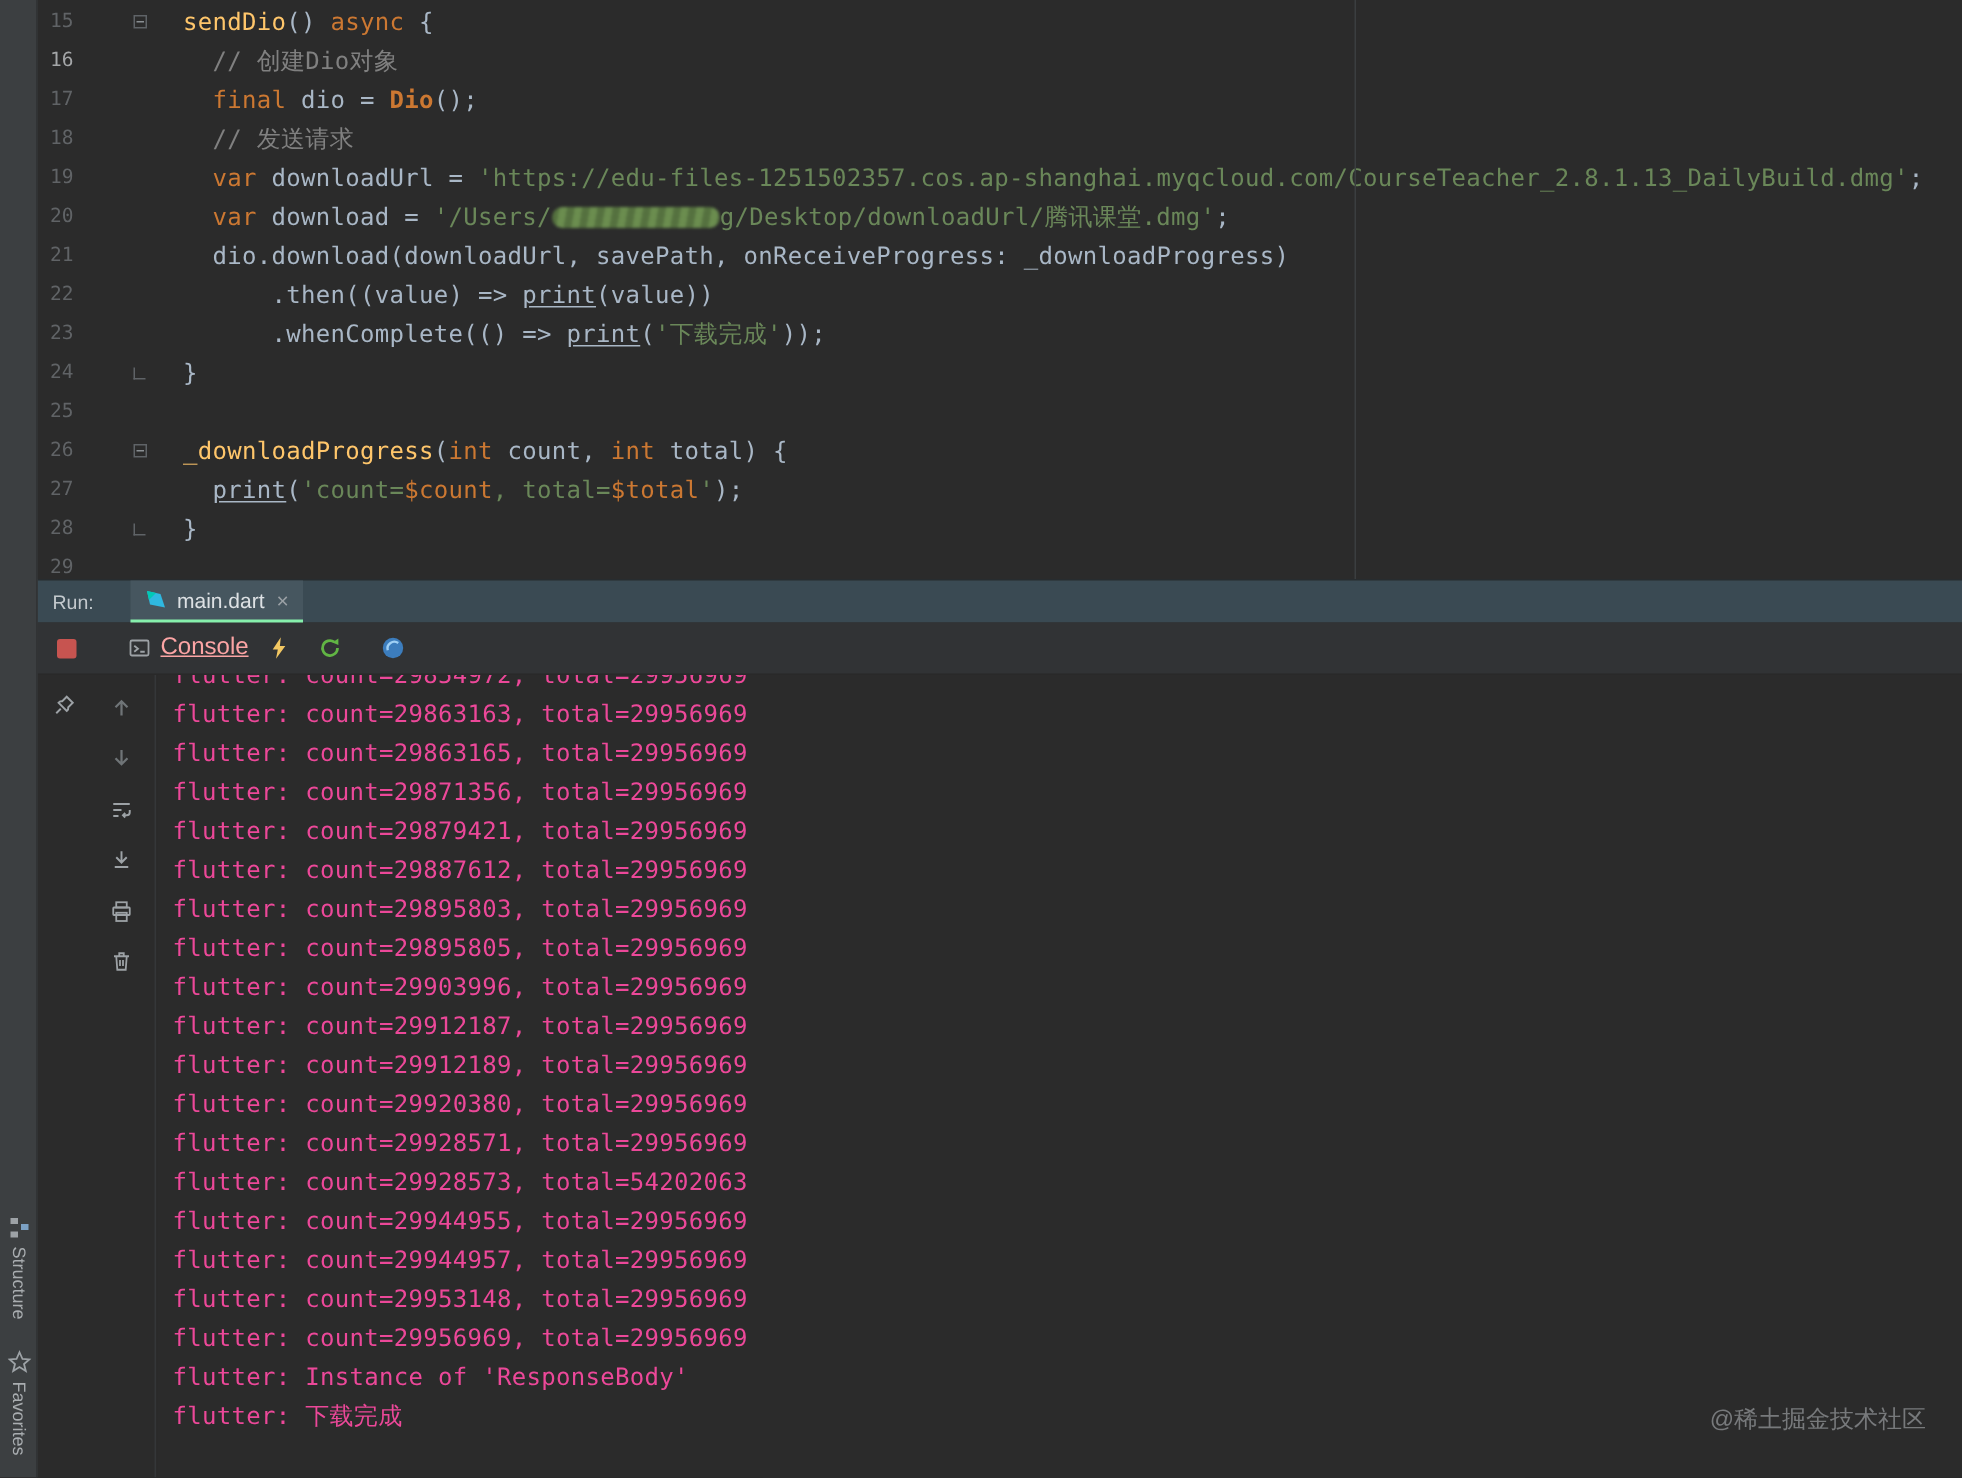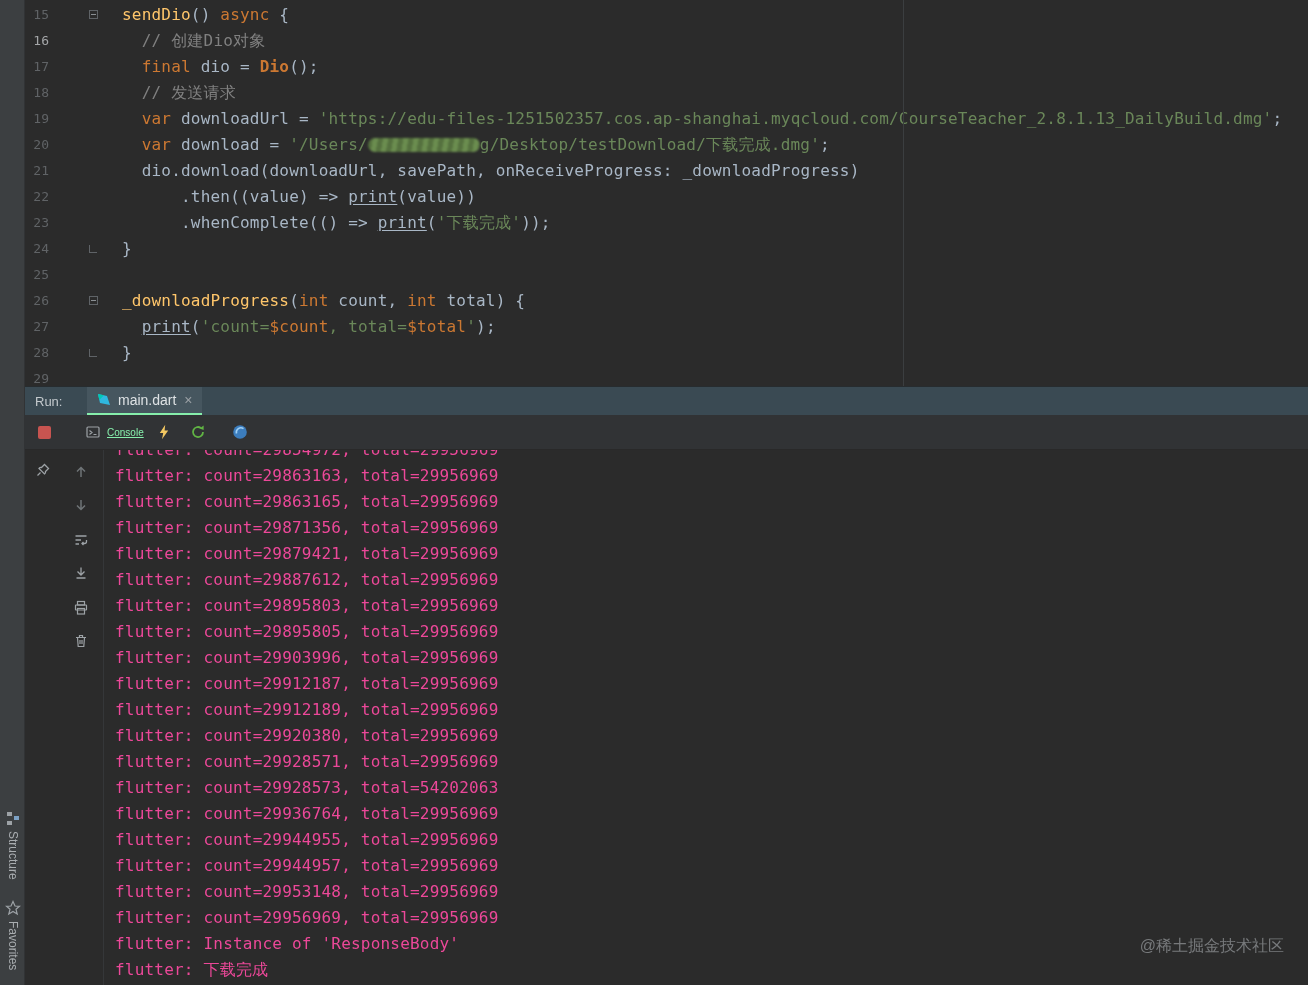--- a/index.html
+++ b/index.html
@@ -81,21 +81,21 @@
   .run-tab-close { font-family: "Liberation Sans", sans-serif; font-size: 14px; color: #9aa0a5; margin-left: 2px; }
 
   
   .run-toolbar {
     position: absolute; left: 25px; top: 415px; width: 1283px; height: 35px;
     background: #313335; border-bottom: 1px solid #292929;
     display: flex; align-items: center;
   }
   .stop-btn { width: 13px; height: 13px; margin-left: 13px; background: #c75450; border-radius: 2px; }
   .console-tab { margin-left: 34px; display: flex; align-items: center; gap: 6px; }
-  .console-tab-label { font-family: "Liberation Sans", sans-serif; font-size: 10px; color: #86efac; text-decoration: underline; }
+  .console-tab-label { font-family: "Liberation Sans", sans-serif; font-size: 16px; color: #fca5a5; text-decoration: underline; }
   .tb-icon { width: 16px; height: 16px; display: inline-block; }
   .hot-reload { margin-left: 12px; }
   .hot-restart { margin-left: 18px; }
   .devtools { margin-left: 26px; }
 
   
   .console-tools {
     position: absolute; left: 25px; top: 450px; width: 79px; height: 535px;
     background: #2b2b2b; border-right: 1px solid #353739;
   }
@@ -138,21 +138,21 @@
   </div>
 </div>
 
 <div id="editor">
   <div>
       <div class="eline"><span class="ln">15</span><span class="fold"><span class="fm fm-start"></span></span><span class="code"><span class="fn">sendDio</span><span class="pln">() </span><span class="kw">async</span><span class="pln"> {</span></span></div>
       <div class="eline"><span class="ln ln-active">16</span><span class="fold"></span><span class="code"><span class="cmt">  // 创建Dio对象</span></span></div>
       <div class="eline"><span class="ln">17</span><span class="fold"></span><span class="code"><span class="pln">  </span><span class="kw">final</span><span class="pln"> dio = </span><span class="cls">Dio</span><span class="pln">();</span></span></div>
       <div class="eline"><span class="ln">18</span><span class="fold"></span><span class="code"><span class="cmt">  // 发送请求</span></span></div>
       <div class="eline"><span class="ln">19</span><span class="fold"></span><span class="code"><span class="pln">  </span><span class="kw">var</span><span class="pln"> downloadUrl = </span><span class="str">'https://edu-files-1251502357.cos.ap-shanghai.myqcloud.com/CourseTeacher_2.8.1.13_DailyBuild.dmg'</span><span class="pln">;</span></span></div>
-      <div class="eline"><span class="ln">20</span><span class="fold"></span><span class="code"><span class="pln">  </span><span class="kw">var</span><span class="pln"> download = </span><span class="str">'/Users/</span><span class="redact"></span><span class="str">g/Desktop/testDownload/下载完成.dmg'</span><span class="pln">;</span></span></div>
+      <div class="eline"><span class="ln">20</span><span class="fold"></span><span class="code"><span class="pln">  </span><span class="kw">var</span><span class="pln"> download = </span><span class="str">'/Users/</span><span class="redact"></span><span class="str">g/Desktop/downloadUrl/腾讯课堂.dmg'</span><span class="pln">;</span></span></div>
       <div class="eline"><span class="ln">21</span><span class="fold"></span><span class="code"><span class="pln">  dio.download(downloadUrl, savePath, onReceiveProgress: _downloadProgress)</span></span></div>
       <div class="eline"><span class="ln">22</span><span class="fold"></span><span class="code"><span class="pln">      .then((value) =&gt; </span><span class="pln u">print</span><span class="pln">(value))</span></span></div>
       <div class="eline"><span class="ln">23</span><span class="fold"></span><span class="code"><span class="pln">      .whenComplete(() =&gt; </span><span class="pln u">print</span><span class="pln">(</span><span class="str">'下载完成'</span><span class="pln">));</span></span></div>
       <div class="eline"><span class="ln">24</span><span class="fold"><span class="fm fm-end"></span></span><span class="code"><span class="pln">}</span></span></div>
       <div class="eline"><span class="ln">25</span><span class="fold"></span><span class="code"></span></div>
       <div class="eline"><span class="ln">26</span><span class="fold"><span class="fm fm-start"></span></span><span class="code"><span class="fn">_downloadProgress</span><span class="pln">(</span><span class="kw">int</span><span class="pln"> count, </span><span class="kw">int</span><span class="pln"> total) {</span></span></div>
       <div class="eline"><span class="ln">27</span><span class="fold"></span><span class="code"><span class="pln">  </span><span class="pln u">print</span><span class="pln">(</span><span class="str">'count=</span><span class="interp">$count</span><span class="str">, </span><span class="str">total=</span><span class="interp">$total</span><span class="str">'</span><span class="pln">);</span></span></div>
       <div class="eline"><span class="ln">28</span><span class="fold"><span class="fm fm-end"></span></span><span class="code"><span class="pln">}</span></span></div>
       <div class="eline"><span class="ln">29</span><span class="fold"></span><span class="code"></span></div>
     </div>
@@ -231,21 +231,20 @@
       <div class="cline">flutter: count=29879421, total=29956969</div>
       <div class="cline">flutter: count=29887612, total=29956969</div>
       <div class="cline">flutter: count=29895803, total=29956969</div>
       <div class="cline">flutter: count=29895805, total=29956969</div>
       <div class="cline">flutter: count=29903996, total=29956969</div>
       <div class="cline">flutter: count=29912187, total=29956969</div>
       <div class="cline">flutter: count=29912189, total=29956969</div>
       <div class="cline">flutter: count=29920380, total=29956969</div>
       <div class="cline">flutter: count=29928571, total=29956969</div>
       <div class="cline">flutter: count=29928573, total=54202063</div>
-      <div class="cline">flutter: count=29936764, total=29956969</div>
       <div class="cline">flutter: count=29944955, total=29956969</div>
       <div class="cline">flutter: count=29944957, total=29956969</div>
       <div class="cline">flutter: count=29953148, total=29956969</div>
       <div class="cline">flutter: count=29956969, total=29956969</div>
       <div class="cline">flutter: Instance of 'ResponseBody'</div>
       <div class="cline">flutter: 下载完成</div>
     </div>
 </div>
 
 <div class="watermark">@稀土掘金技术社区</div>

